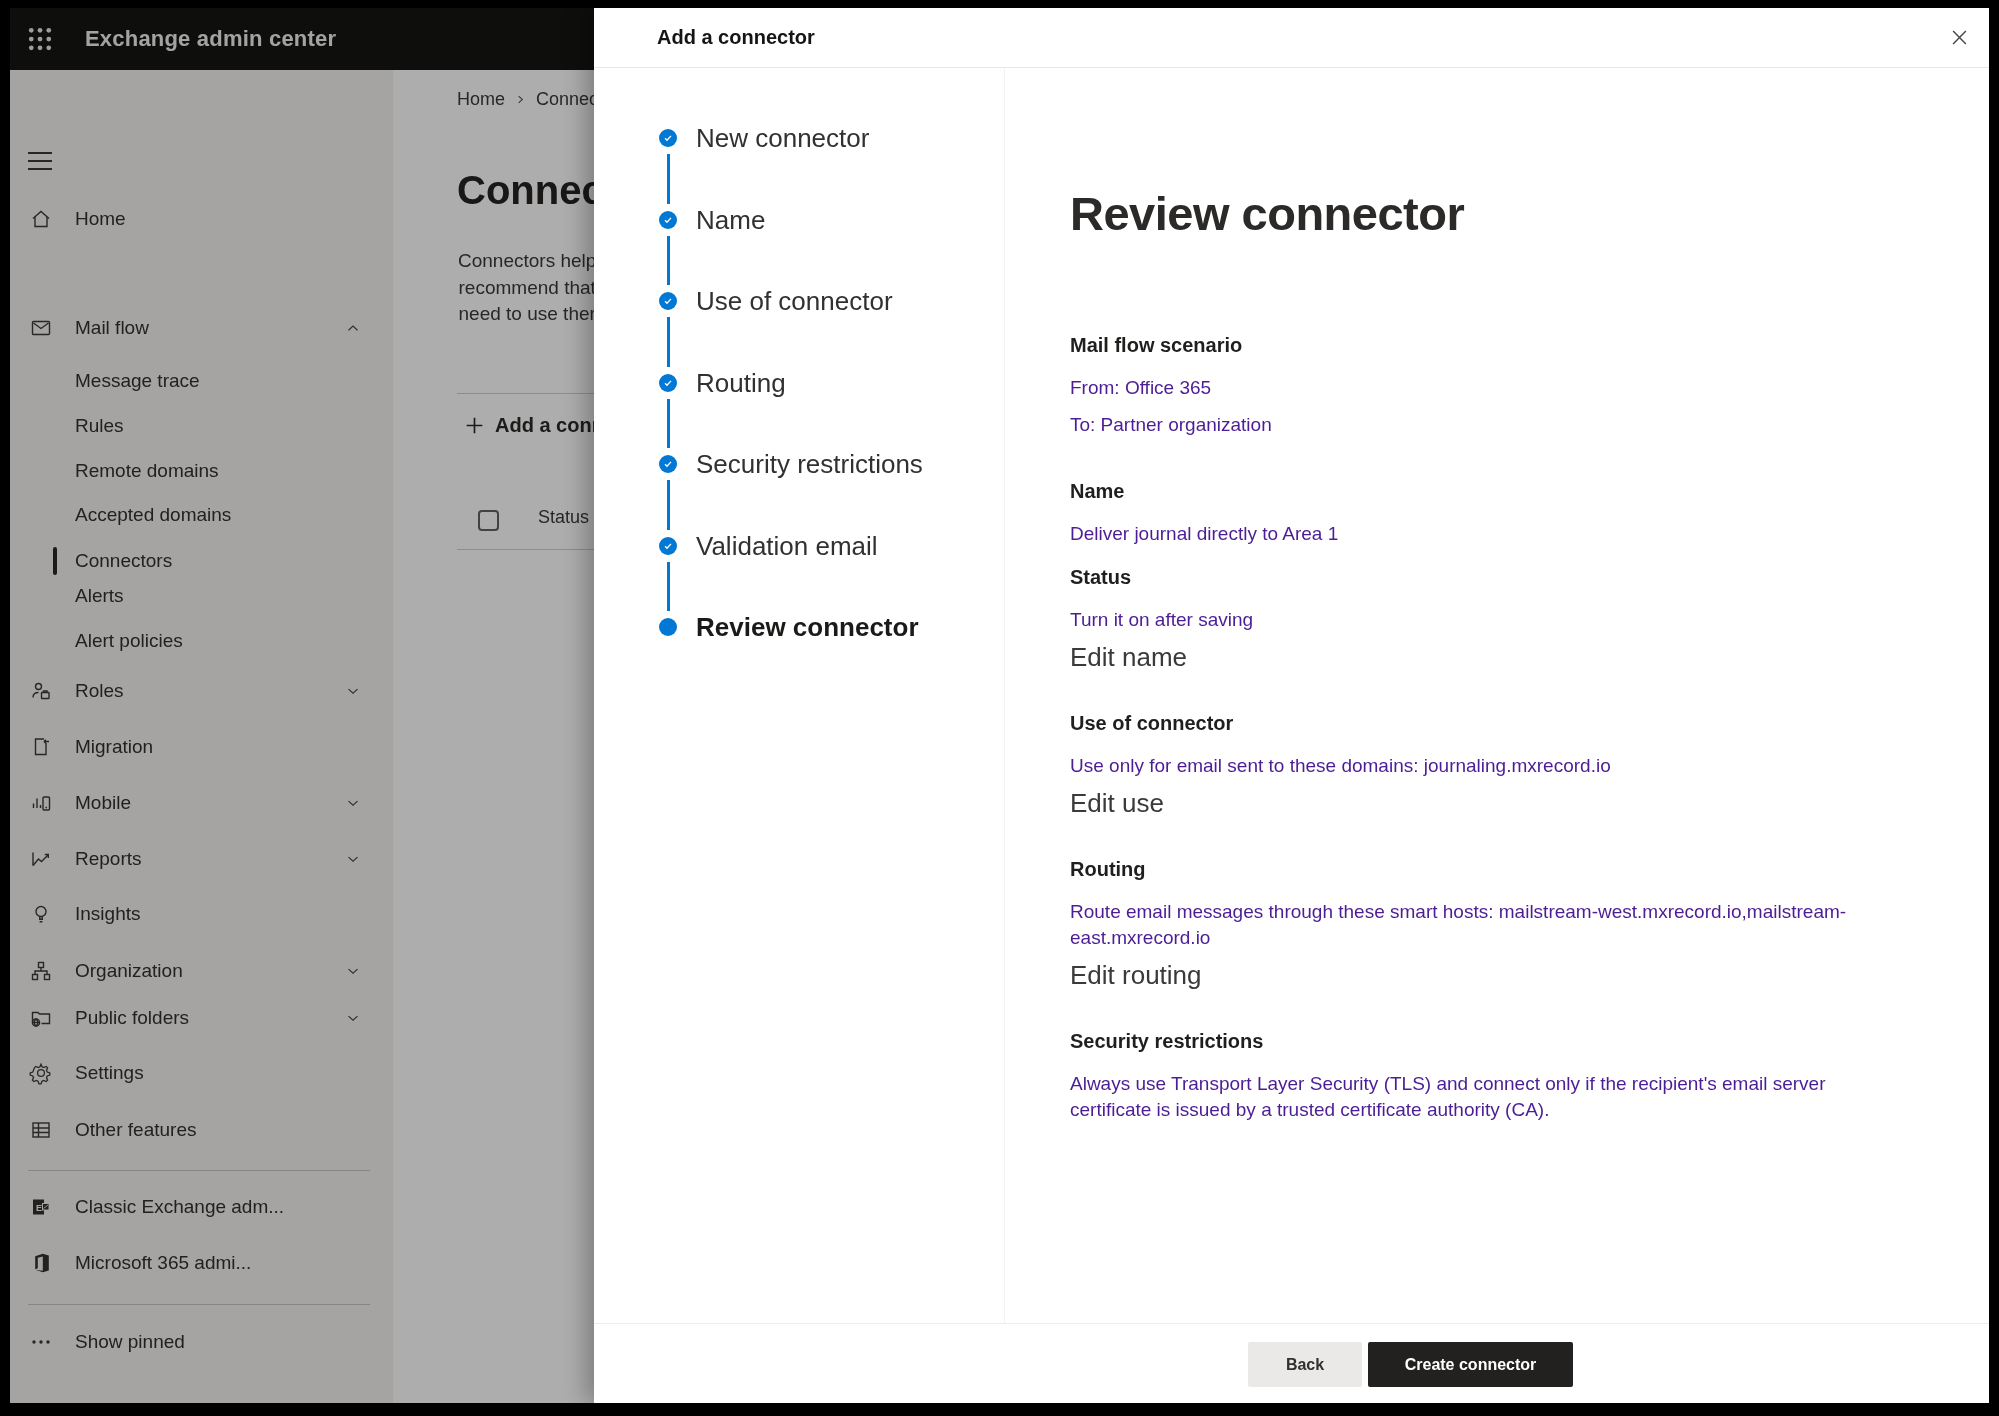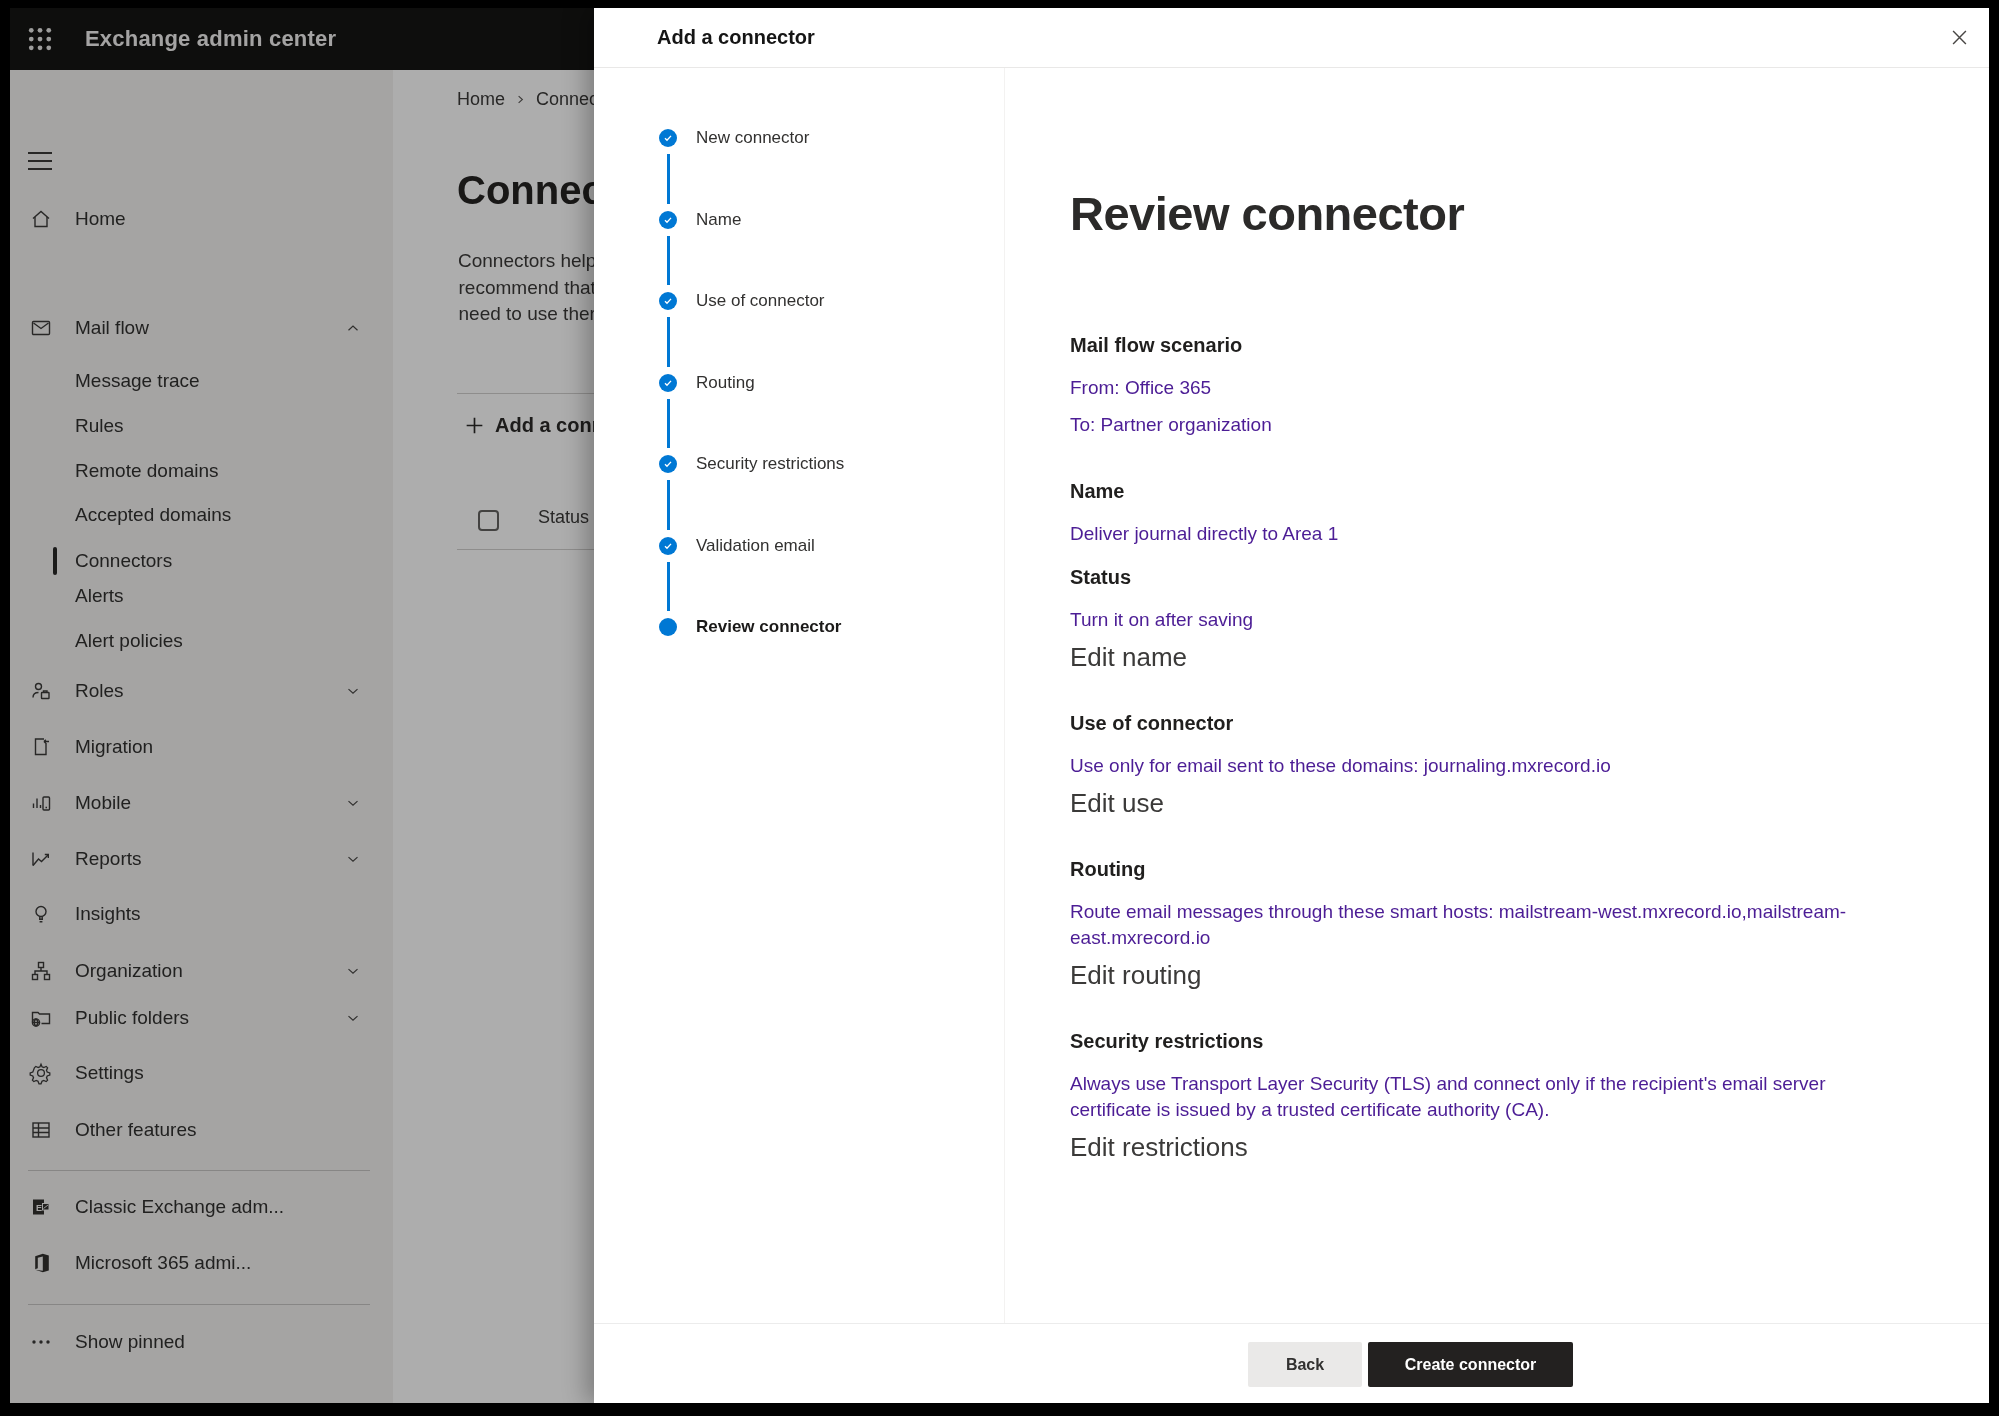--- a/index.html
+++ b/index.html
@@ -43,21 +43,21 @@
   
   .modal{position:absolute;left:584px;top:0;width:1395px;height:1395px;background:#fff;z-index:100;box-shadow:-8px 0 22px rgba(0,0,0,.28);}
   .modal-title{position:absolute;left:63px;top:0;height:59px;line-height:59px;font-size:20px;font-weight:700;color:#151515;}
   .modal-close{position:absolute;left:1352px;top:16px;width:26px;height:26px;cursor:pointer;display:flex;align-items:center;justify-content:center;}
   .modal-hdiv{position:absolute;left:0;top:59px;width:100%;height:1px;background:#e9e8e7;}
   .step-vdiv{position:absolute;left:410px;top:60px;width:1px;height:1255px;background:#f3f2f1;}
 
   
   .step{position:absolute;left:0;width:380px;height:26px;cursor:pointer;}
   .step .dot{position:absolute;left:65px;top:4px;width:18px;height:18px;border-radius:50%;background:#0078d4;display:flex;align-items:center;justify-content:center;}
-  .step .slbl{position:absolute;left:102px;top:0;height:26px;line-height:26px;font-size:17px;color:#323130;white-space:nowrap;}
+  .step .slbl{position:absolute;left:102px;top:0;height:26px;line-height:26px;font-size:26px;color:#323130;white-space:nowrap;}
   .step.current .slbl{font-weight:700;color:#1b1a19;}
   .seg{position:absolute;left:72.5px;width:3px;background:#0078d4;}
 
   
   .review{position:absolute;left:476px;top:0;width:800px;}
   .review h1{margin:178px 0 0;font-size:47px;line-height:56px;font-weight:600;color:#2b2a29;letter-spacing:-.5px;}
   .section{margin-top:40px;}
   .section.first{margin-top:90px;}
   .section h3{margin:0 0 16px;font-size:20px;line-height:27px;font-weight:700;color:#201f1e;}
   .section h3.inner{margin-top:17px;}
@@ -440,21 +440,20 @@
 
       <div class="section">
         <h3>Routing</h3>
         <p>Route email messages through these smart hosts: mailstream-west.mxrecord.io,mailstream-east.mxrecord.io</p>
         <div class="editline"><a>Edit routing</a></div>
       </div>
 
       <div class="section">
         <h3>Security restrictions</h3>
         <p>Always use Transport Layer Security (TLS) and connect only if the recipient's email server certificate is issued by a trusted certificate authority (CA).</p>
-        <div class="editline"><a>Edit restrictions</a></div>
       </div>
     </div>
 
     <div class="modal-fdiv"></div>
     <button class="btn btn-back">Back</button>
     <button class="btn btn-create">Create connector</button>
   </div>
 
 </div>
 </div>

